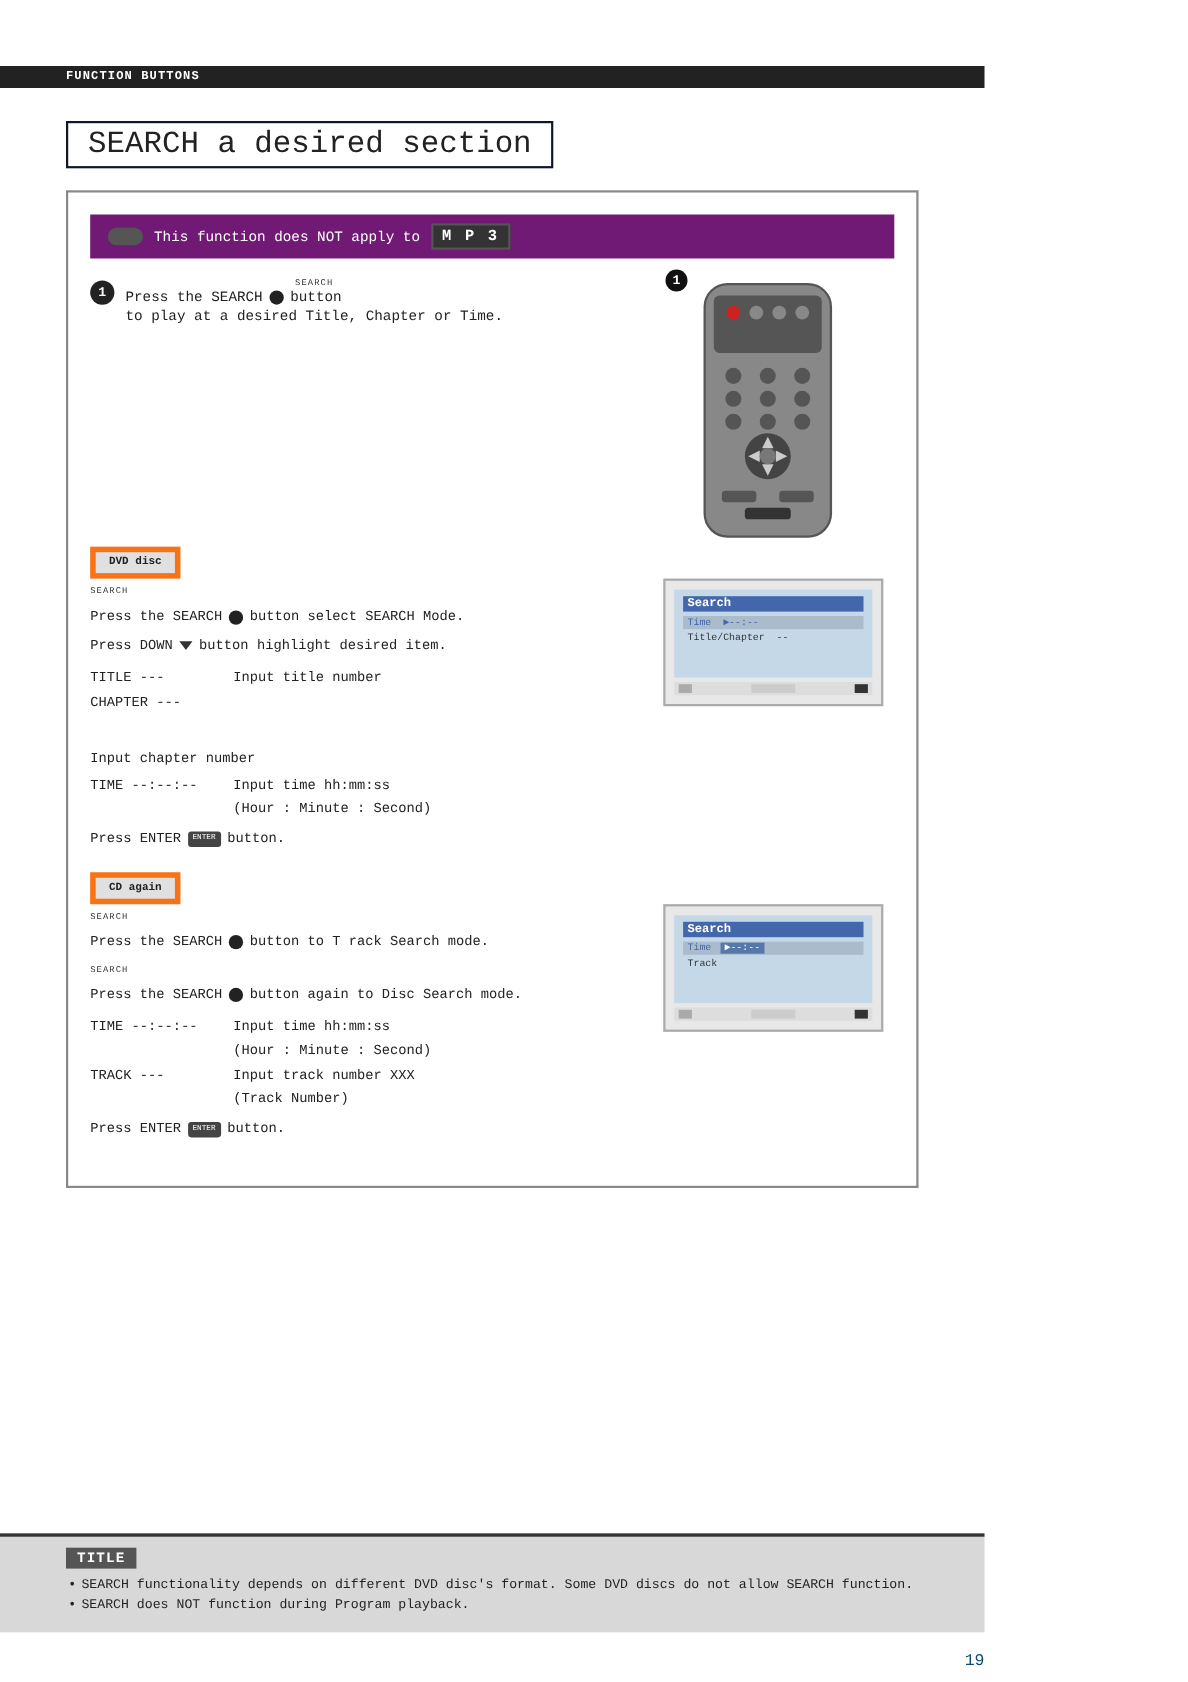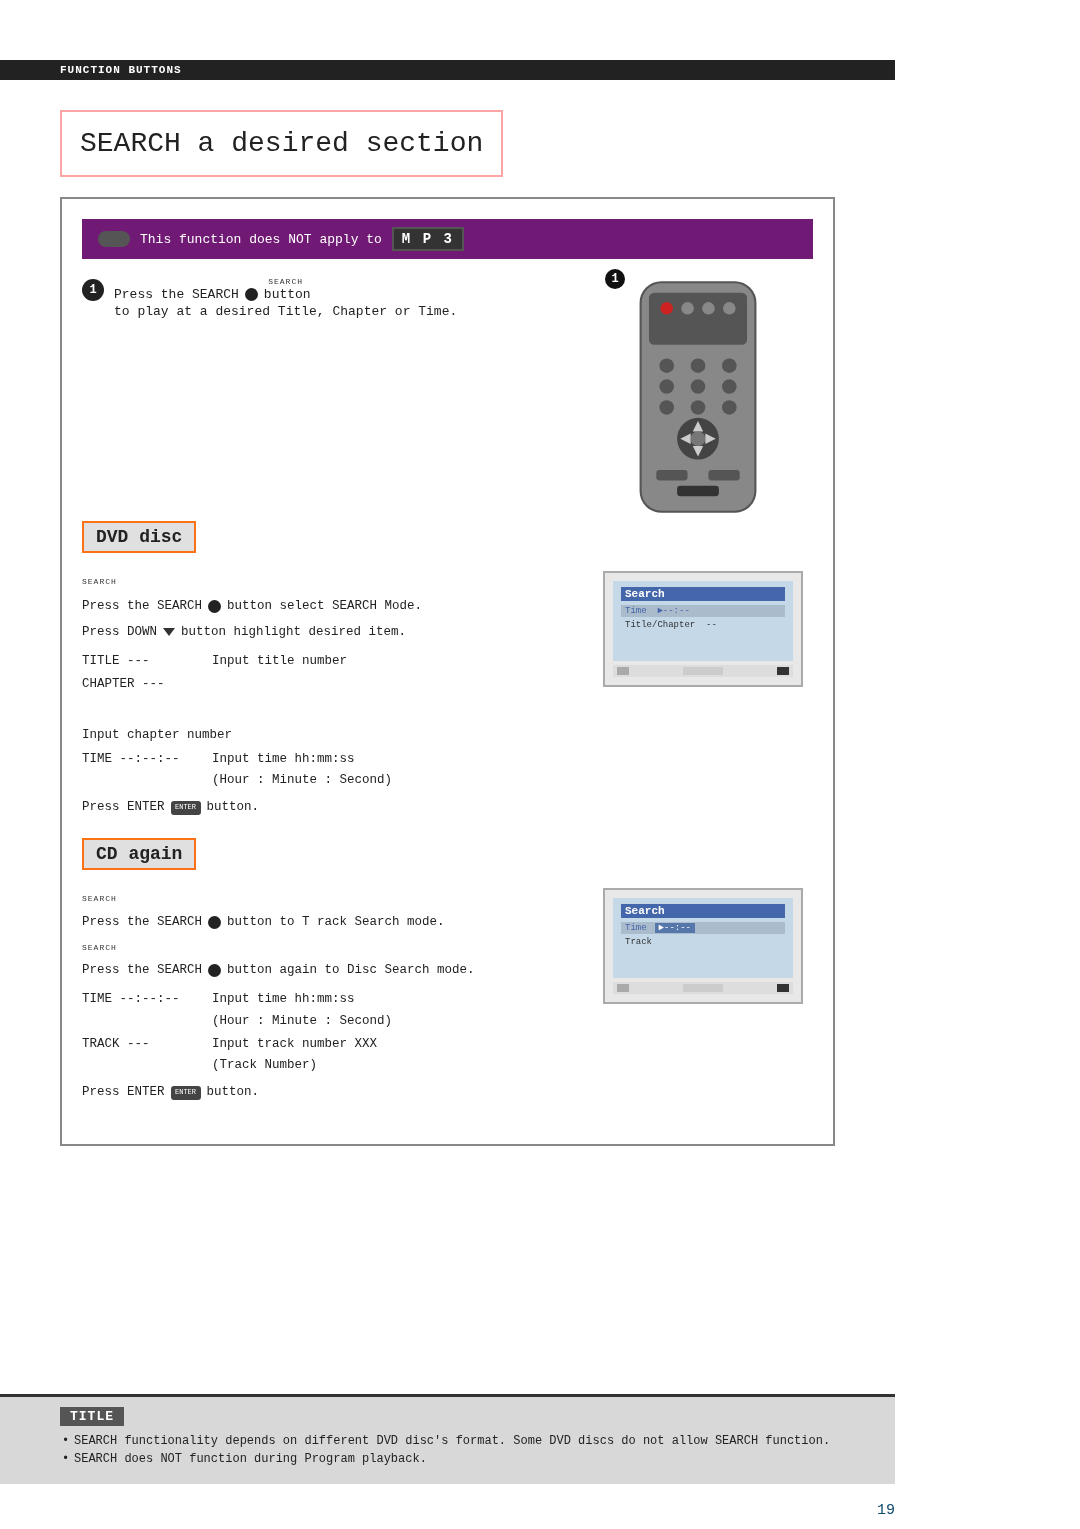--- a/index.html
+++ b/index.html
@@ -38,22 +38,22 @@
     
     .main-content {
       padding: 30px 60px 20px 60px;
       flex: 1;
     }
 
     
     .section-title {
       font-size: 28px;
       font-weight: normal;
-      border: 2px solid #fca5a5;
-      padding: 16px 18px;
+      border: 2px solid #0f172a;
+      padding: 4px 18px;
       margin-bottom: 20px;
       display: inline-block;
       background: #fff;
     }
 
     
     .content-box {
       border: 2px solid #888;
       padding: 20px;
       background: #fff;
@@ -125,26 +125,26 @@
       display: block;
       margin-bottom: 1px;
     }
 
     
     .sub-section {
       margin-bottom: 20px;
     }
     .sub-section-title {
       background: #e0e0e0;
-      border: 2px solid #f97316;
-      font-weight: bold;
-      font-size: 18px;
+      border: 5px solid #f97316;
+      font-weight: bold;
+      font-size: 10px;
       padding: 4px 12px;
       display: inline-block;
-      margin-bottom: 18px;
+      margin-bottom: 0;
     }
 
     .instruction-block {
       font-size: 12.5px;
       line-height: 1.7;
     }
     .instruction-block .row {
       display: flex;
       align-items: flex-start;
       gap: 6px;

